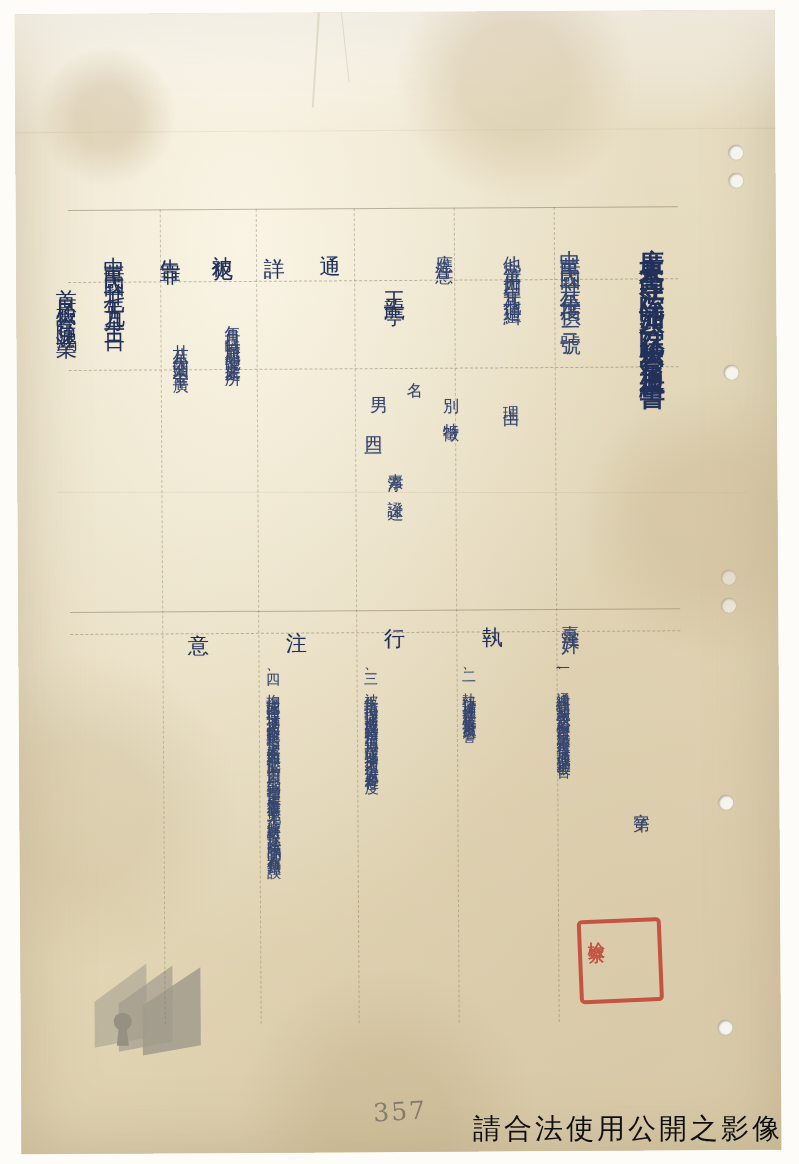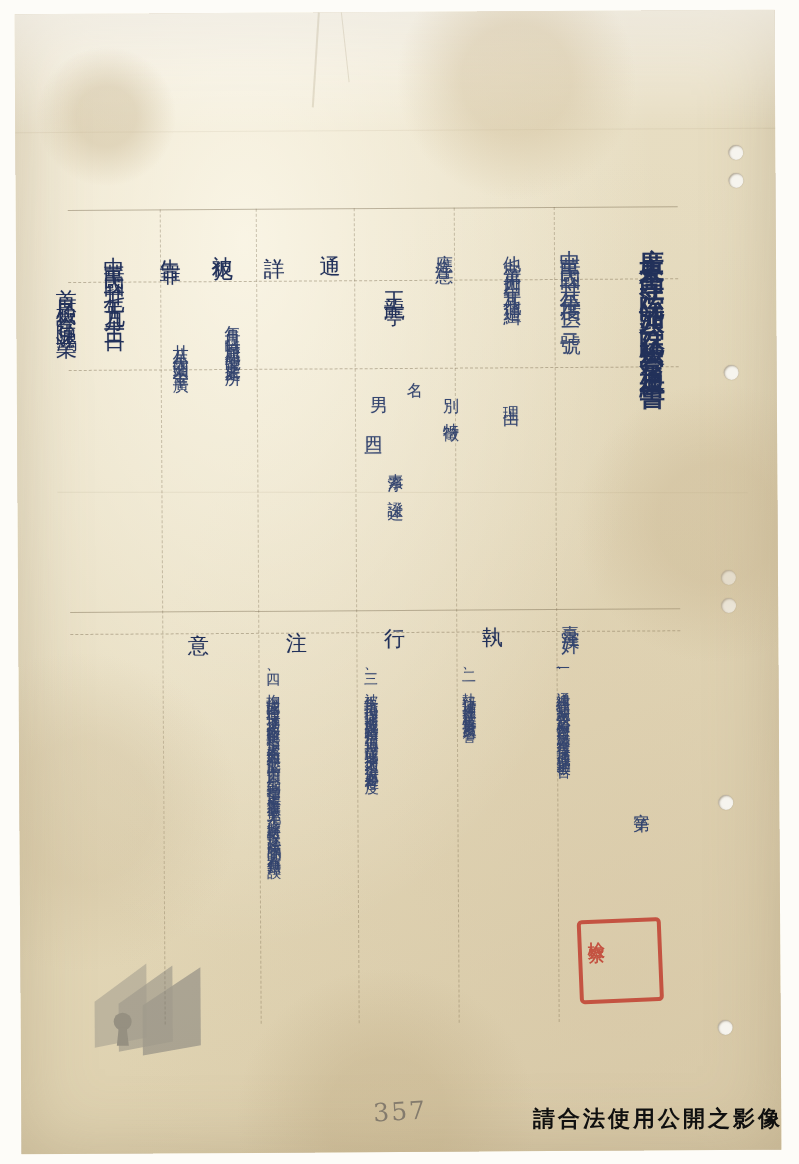--- a/index.html
+++ b/index.html
@@ -163,26 +163,26 @@
     color: #4a4a52;
     letter-spacing: 2px;
     opacity: 0.8;
     transform: rotate(-3deg);
   }
 
   
   .notice {
     position: absolute;
     right: 16px;
-    bottom: 30px;
+    bottom: 16px;
     font-family: "DejaVu Serif", "Liberation Serif", serif;
-    font-size: 22px;
+    font-size: 28px;
     color: #101010;
     letter-spacing: 3px;
-    font-weight: 700;
+    font-weight: 400;
   }
 </style>
 </head>
 <body>
 
 <div id="page">
 
   <div class="sheet">
     <div class="top-edge"></div>
     <div class="crease c1"></div>

